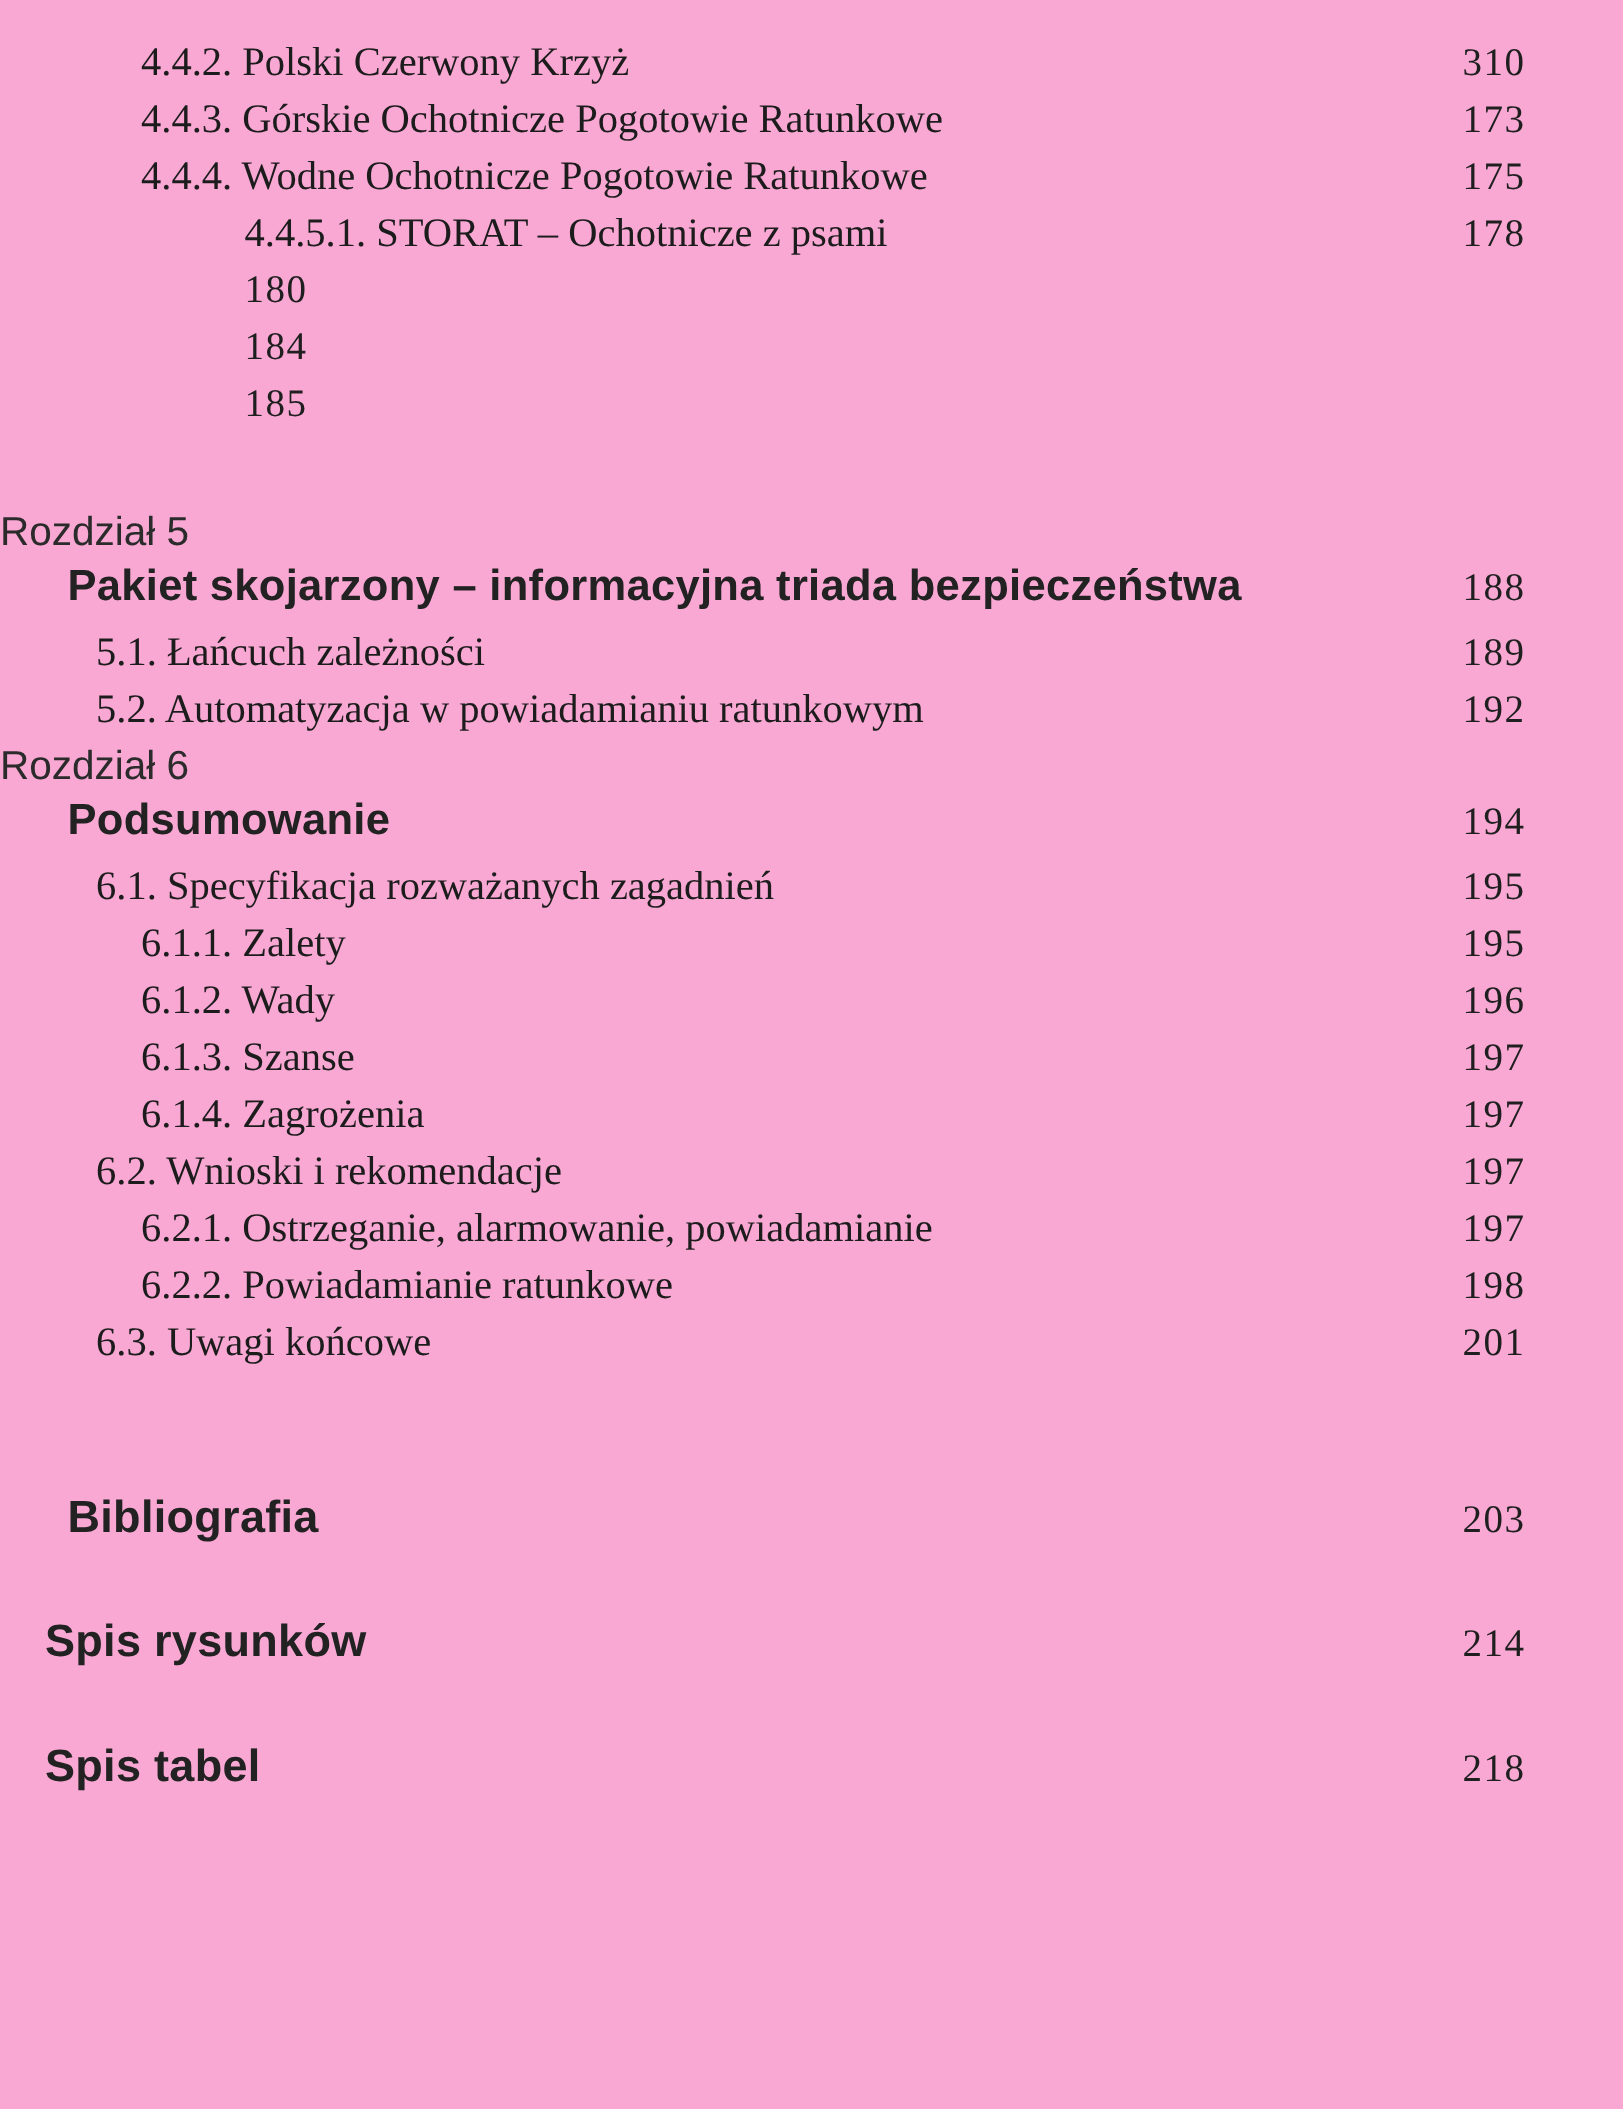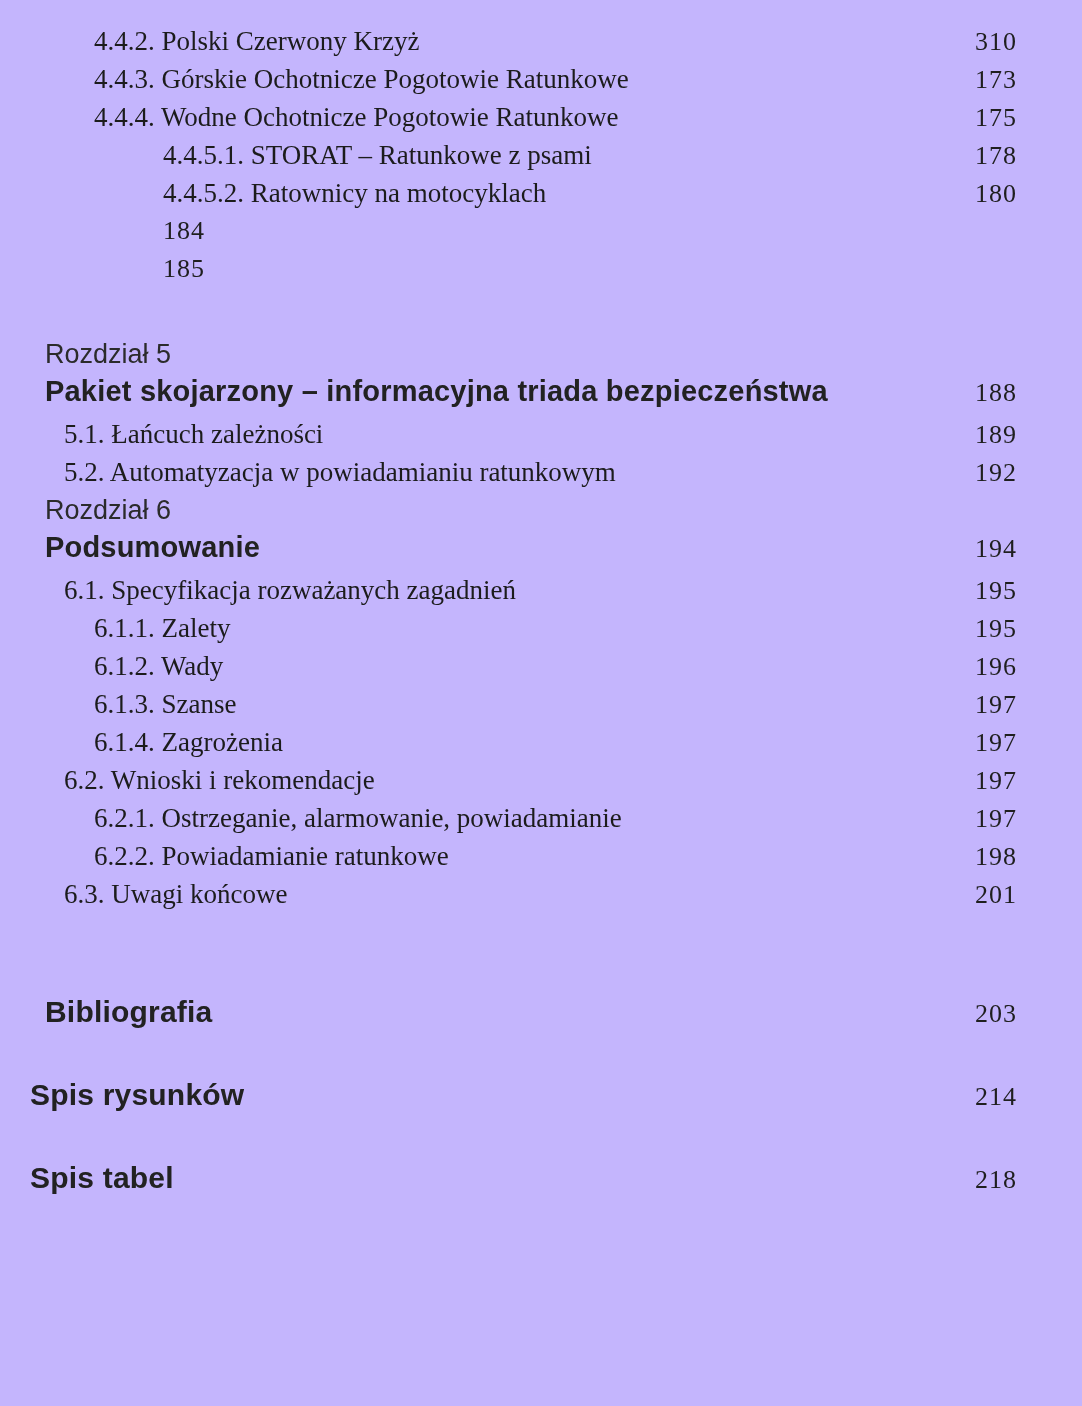--- a/index.html
+++ b/index.html
@@ -4,21 +4,21 @@
 <style>
   html, body {
     margin: 0;
     padding: 0;
     background: #ffffff;
   }
   .page {
     position: relative;
     width: 1082px;
     height: 1406px;
-    background: #c4b5fd;
+    background: #f9a8d4;
     box-sizing: border-box;
     padding: 26px 65px 0 0;
     color: #1f1f1f;
     overflow: hidden;
   }
   .row {
     display: flex;
     justify-content: space-between;
     align-items: baseline;
   }
@@ -38,21 +38,20 @@
   }
   .entry-row.l1 { padding-left: 64px; }
   .entry-row.l2 { padding-left: 94px; }
   .entry-row.l3 { padding-left: 163px; }
   
   .chapter-kicker-row {
     height: 36px;
     line-height: 36px;
     font: 400 27px "Liberation Sans", sans-serif;
     color: #2b2b2b;
-    padding-left: 45px;
   }
   .chapter-title-row {
     height: 42px;
     line-height: 42px;
     font: 700 29px "Liberation Sans", sans-serif;
     color: #222222;
     padding-left: 45px;
     letter-spacing: 0.2px;
   }
   .section-ch5 { margin-top: 47px; }
@@ -83,25 +82,24 @@
         </div>
         <div class="row entry-row l2">
           <span class="label">4.4.3. Górskie Ochotnicze Pogotowie Ratunkowe</span>
           <span class="pagenum">173</span>
         </div>
         <div class="row entry-row l2">
           <span class="label">4.4.4. Wodne Ochotnicze Pogotowie Ratunkowe</span>
           <span class="pagenum">175</span>
         </div>
         <div class="row entry-row l3">
-          <span class="label">4.4.5.1. STORAT – Ratunkowe z psami</span>
+          <span class="label">4.4.5.1. STORAT – Ochotnicze z psami</span>
           <span class="pagenum">178</span>
         </div>
         <div class="row entry-row l3">
-          <span class="label">4.4.5.2. Ratownicy na motocyklach</span>
           <span class="pagenum">180</span>
         </div>
         <div class="row entry-row l3">
           <span class="pagenum">184</span>
         </div>
         <div class="row entry-row l3">
           <span class="pagenum">185</span>
         </div>
       </div>
   </section>

